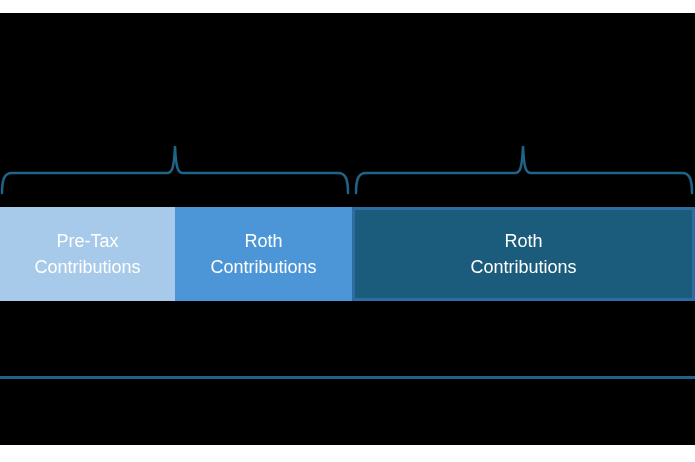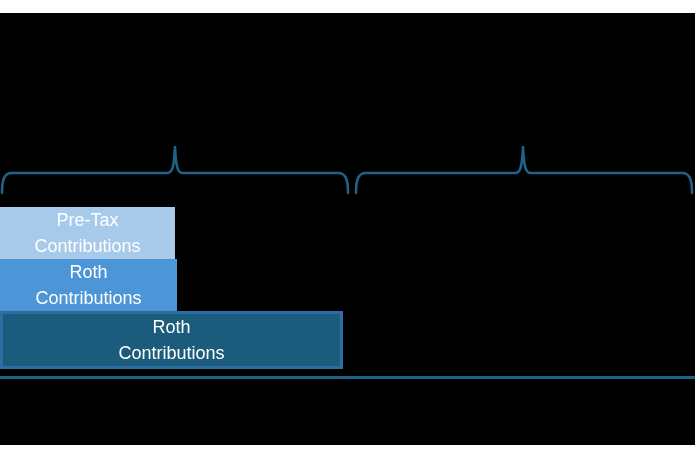--- a/index.html
+++ b/index.html
@@ -27,21 +27,20 @@
     height: 462px;
     pointer-events: none;
   }
   .bar {
     position: absolute;
     top: 207px;
     left: 0;
     width: 695px;
     height: 94px;
     display: flex;
-    flex-direction: column;
   }
   .segment {
     box-sizing: border-box;
     display: flex;
     align-items: center;
     justify-content: center;
     text-align: center;
     font-size: 18px;
     line-height: 26px;
     white-space: pre-line;

